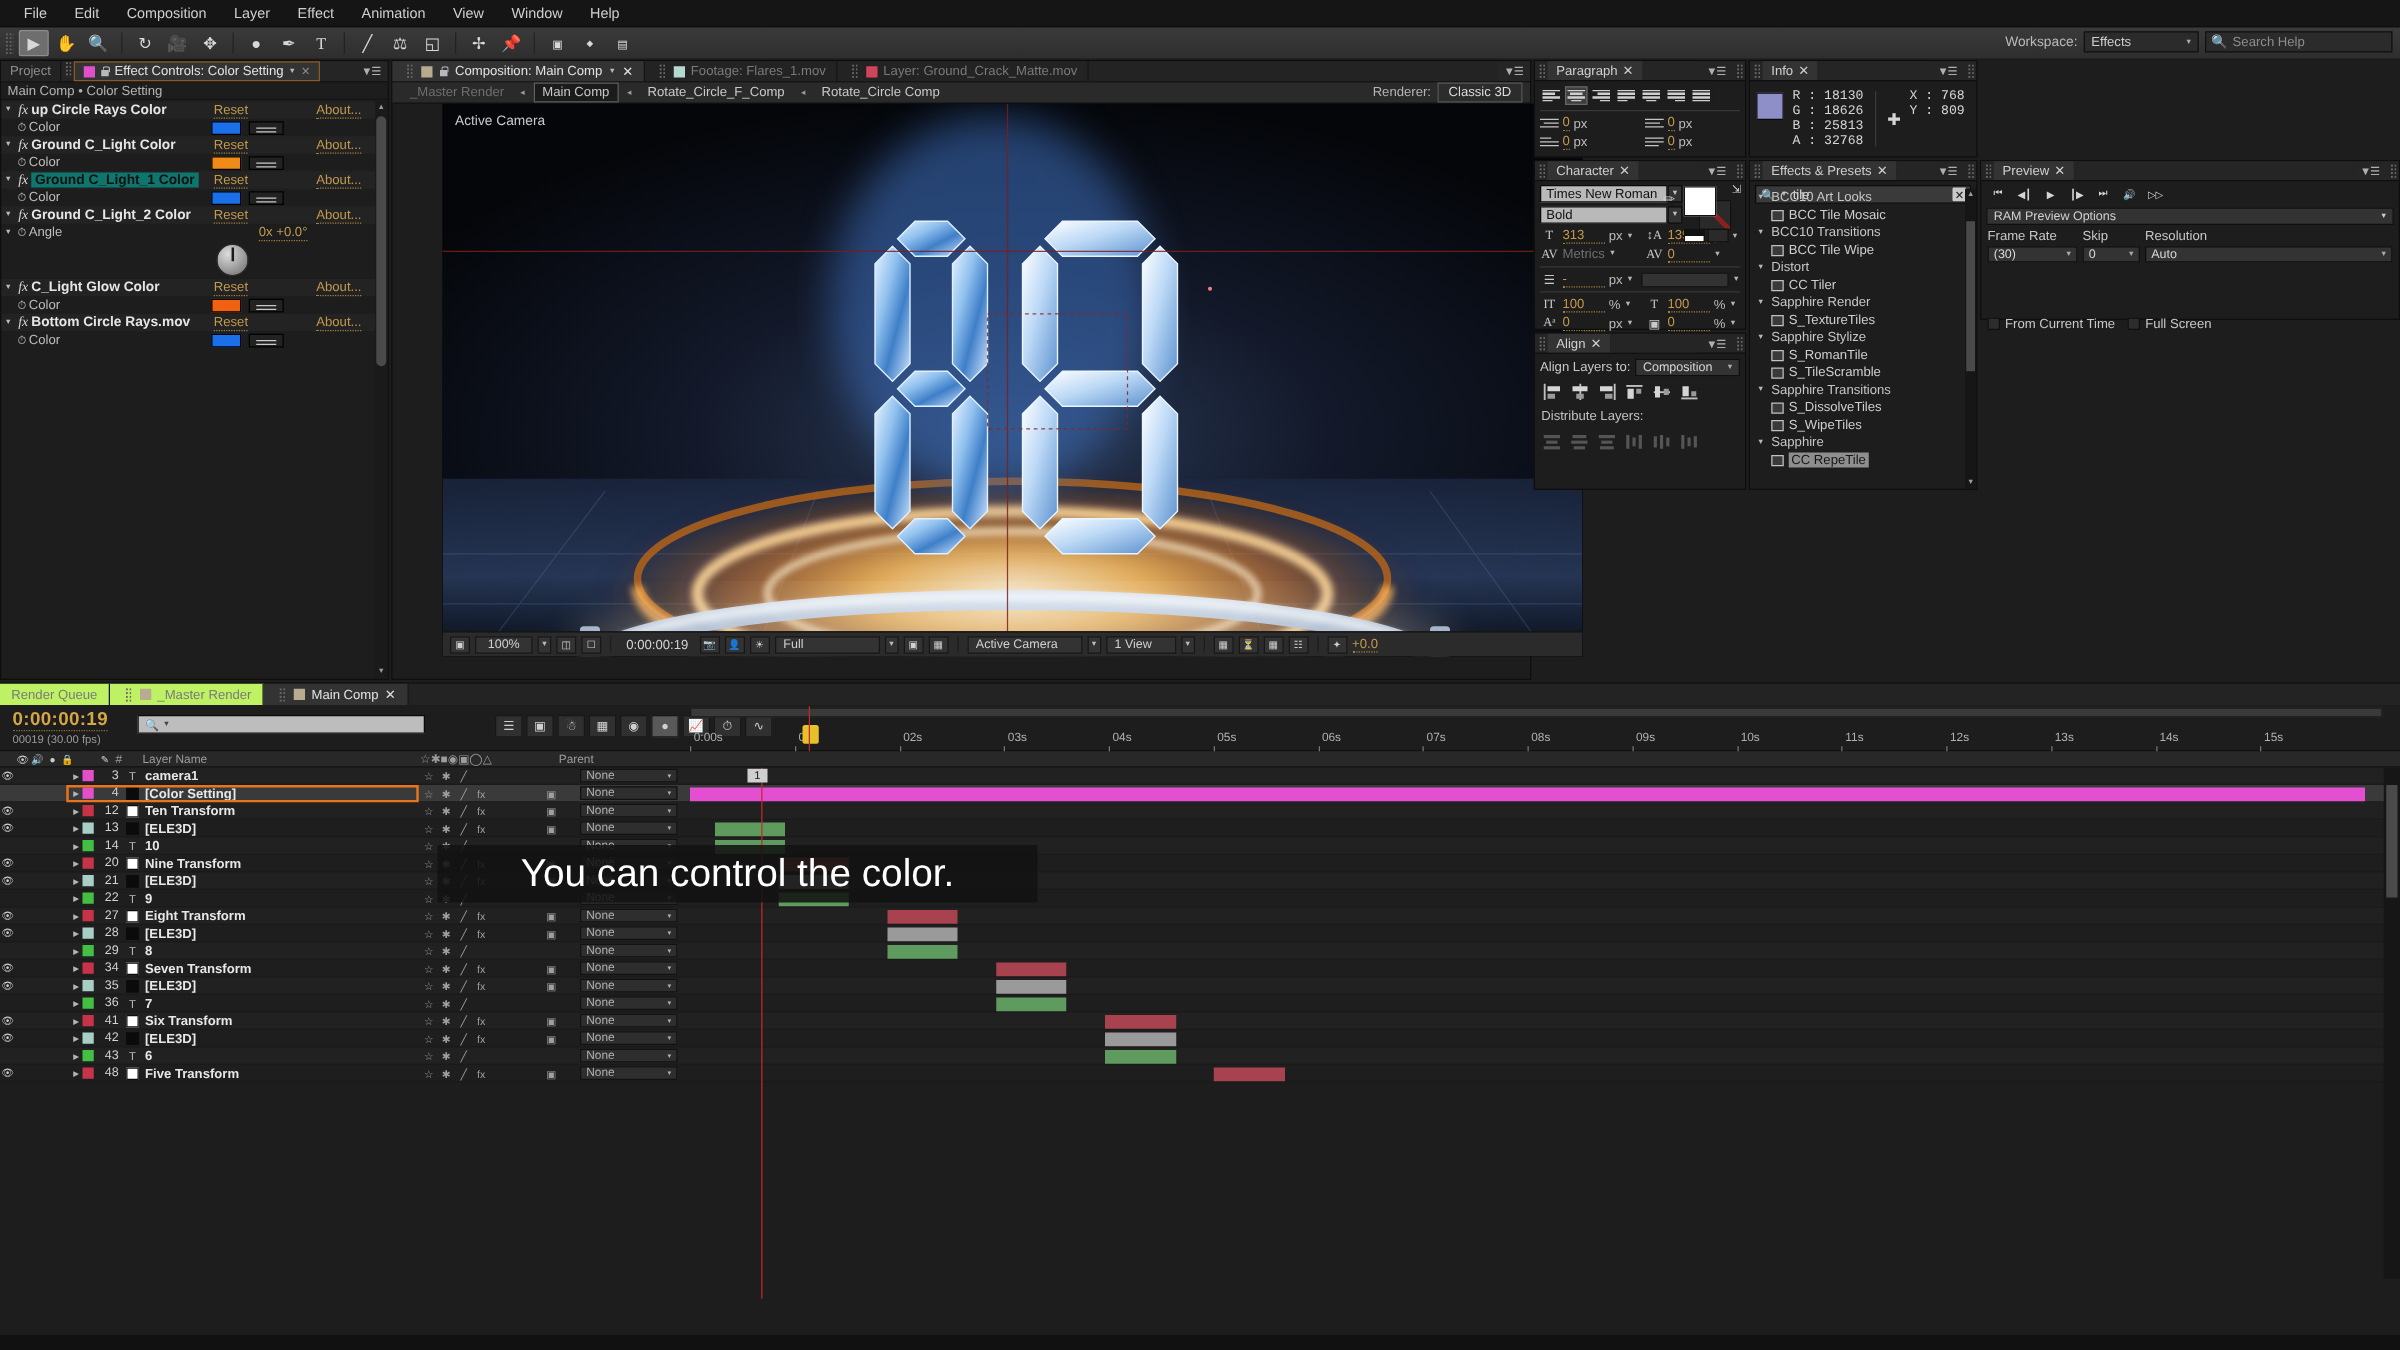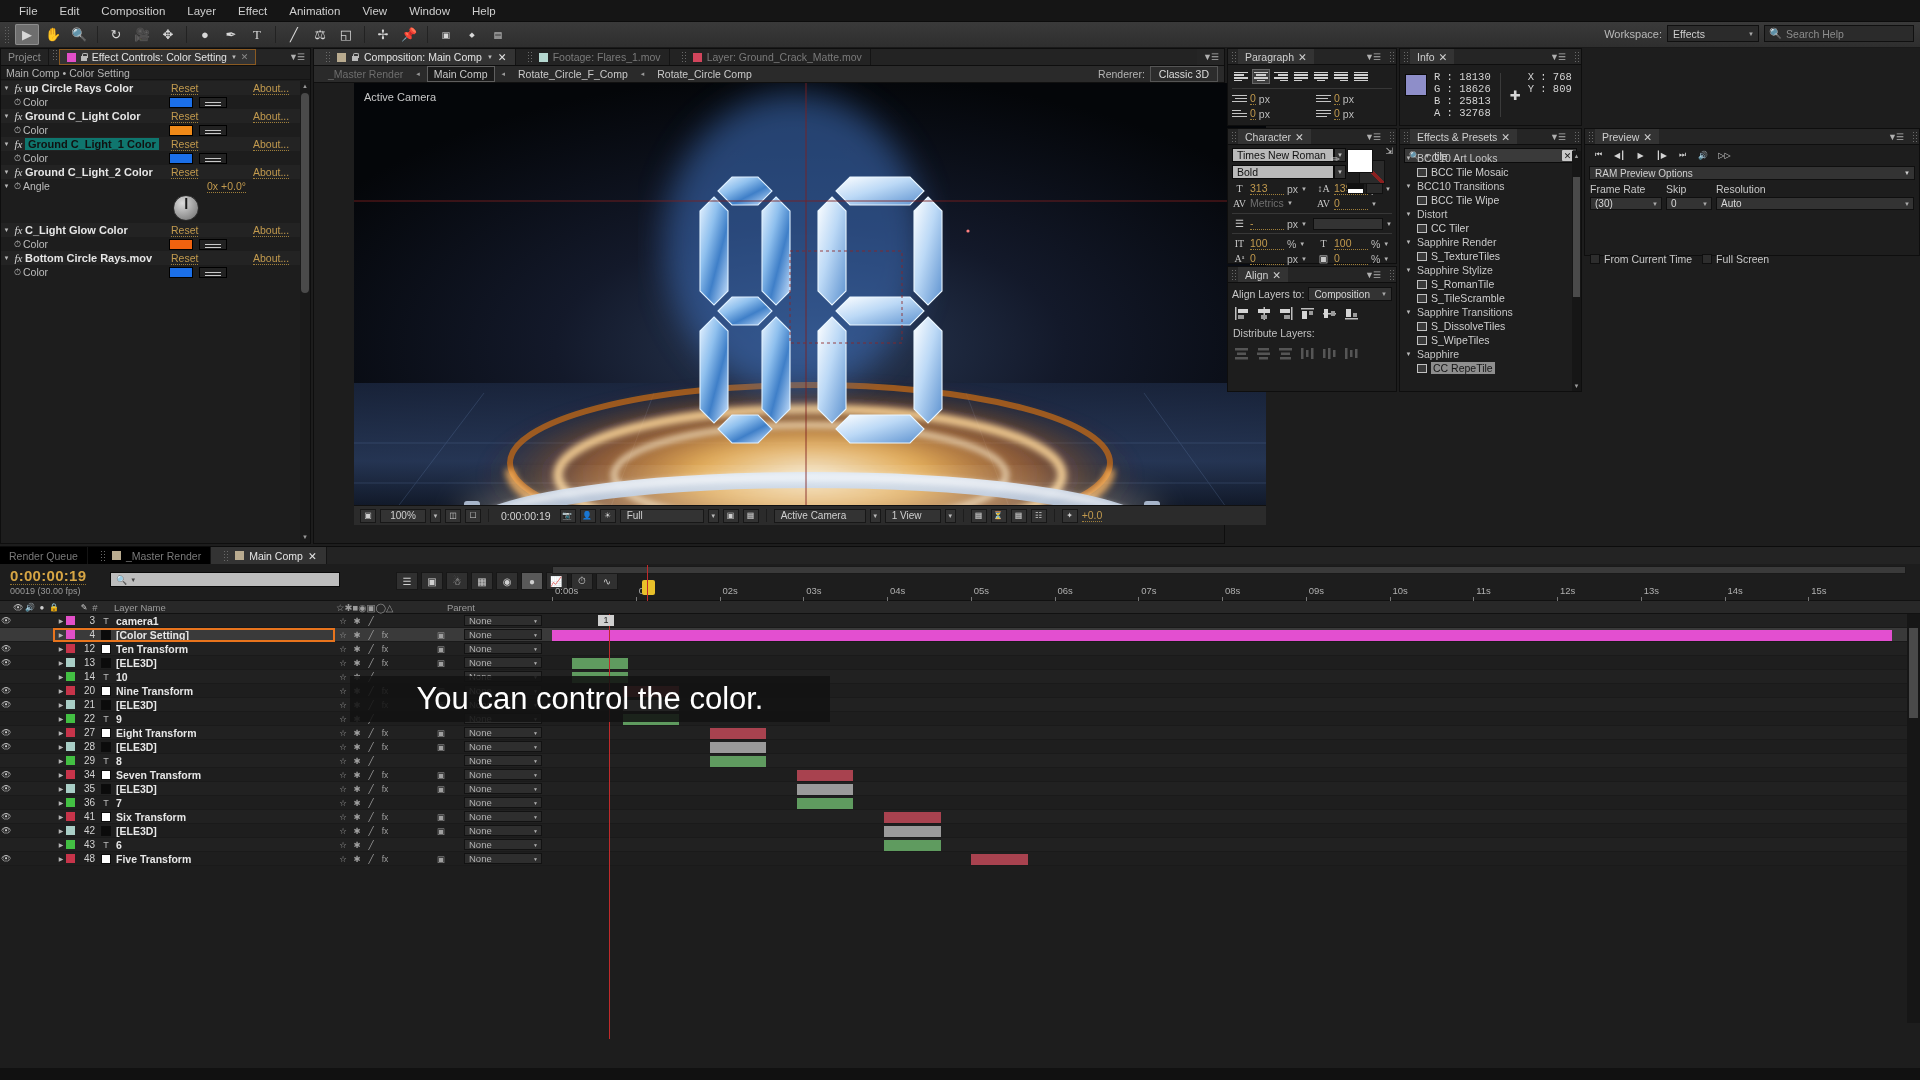--- a/index.html
+++ b/index.html
@@ -249,21 +249,21 @@
   .cb-row { display:flex; align-items:center; gap:4px; padding:1px 5px; font-size:10.5px; }
   .cbx { width:10px; height:10px; background:#2d2d2d; border:1px solid #0f0f0f; }
 
   
   #timeline { position:absolute; left:0; top:546px; width:1920px; height:512px;
               background:#1d1d1d; border-top:1px solid #0c0c0c; }
   .tl-tabs { height:17px; background:#252525; display:flex; align-items:stretch; }
   .tl-tab { display:flex; align-items:center; gap:5px; padding:0 9px; font-size:10.5px;
             border-right:1px solid #141414; }
   .tl-tab.active { background:#333; color:#e4e4e4; }
-  .tl-tab.inactive { background:#000000; color:#7a7a7a; }
+  .tl-tab.inactive { background:#bef264; color:#7a7a7a; }
   .tl-head { height:37px; background:#1d1d1d; display:flex; position:relative;
              border-bottom:1px solid #111; }
   .tcode { padding:3px 0 0 10px; }
   .tcode .big { font-size:15px; color:#d6a544; font-family:"Liberation Sans",sans-serif;
                 font-weight:bold; letter-spacing:.3px; border-bottom:1px dotted #8e7030;
                 display:inline-block; }
   .tcode .small { font-size:9px; color:#9a9a9a; margin-top:1px; }
   .tl-srch { position:absolute; left:110px; top:8px; width:230px; height:15px;
              background:#bdbdbd; border:1px solid #0a0a0a; display:flex;
              align-items:center; padding-left:5px; gap:3px; }

